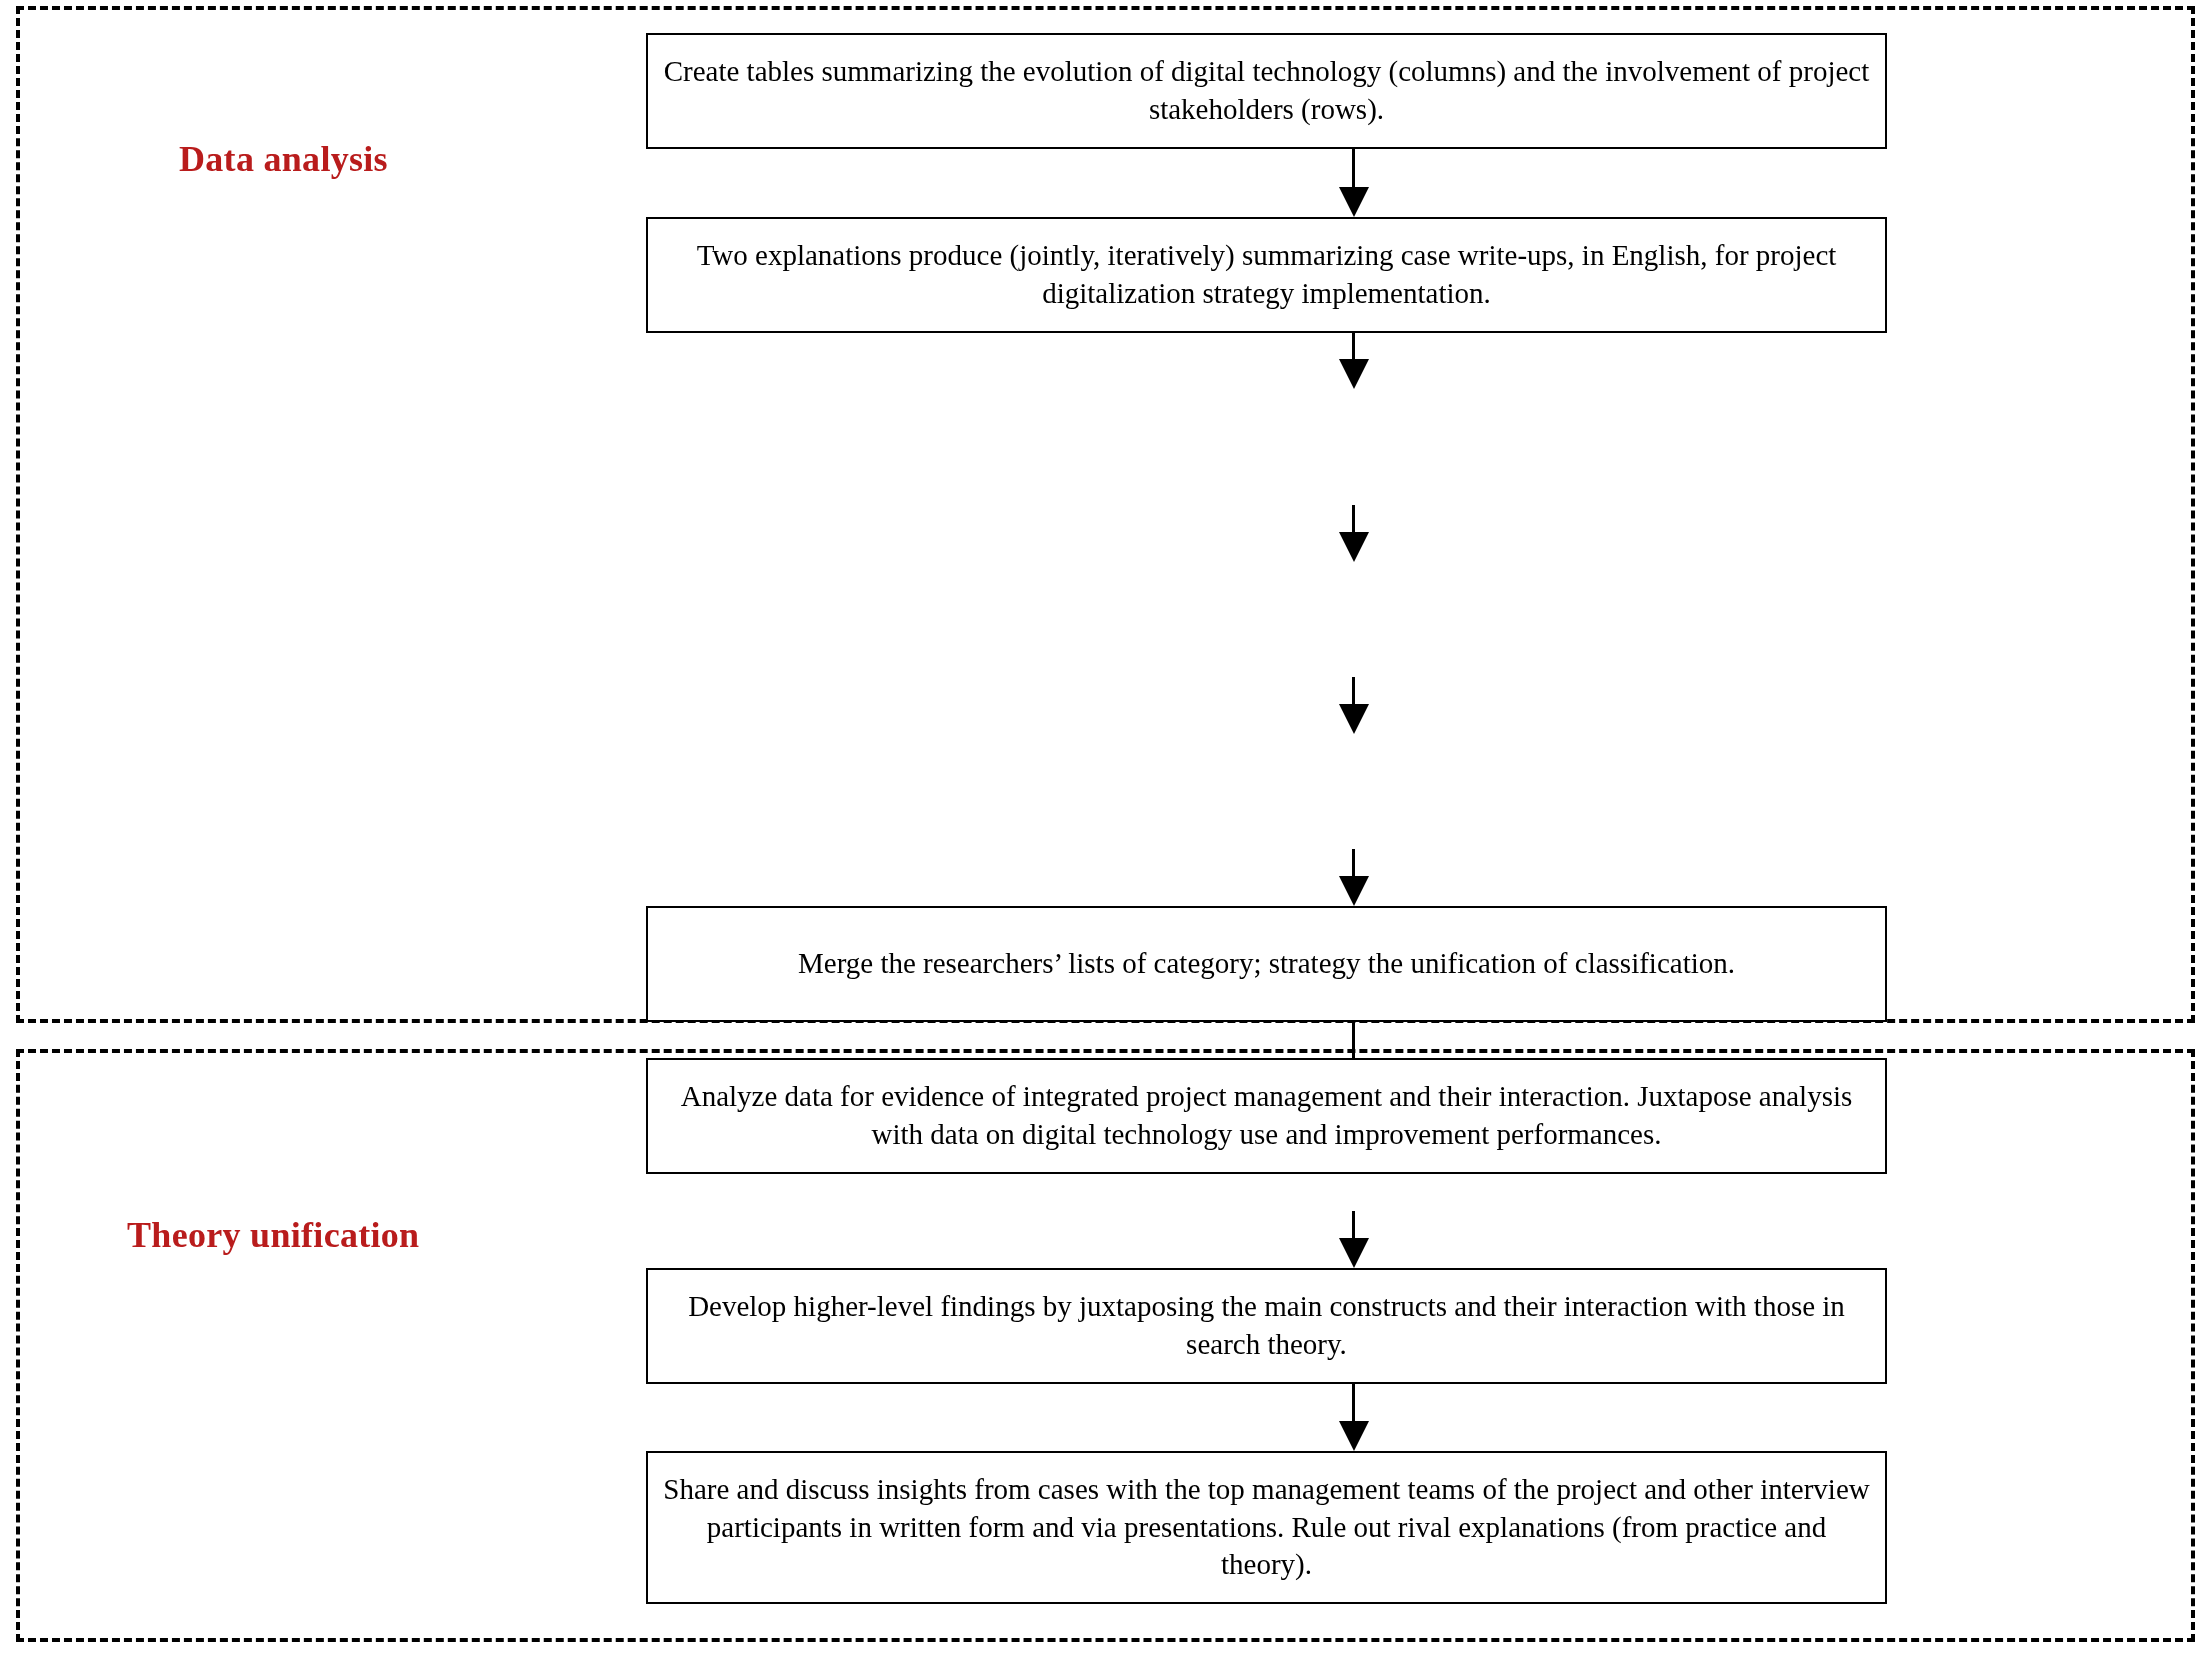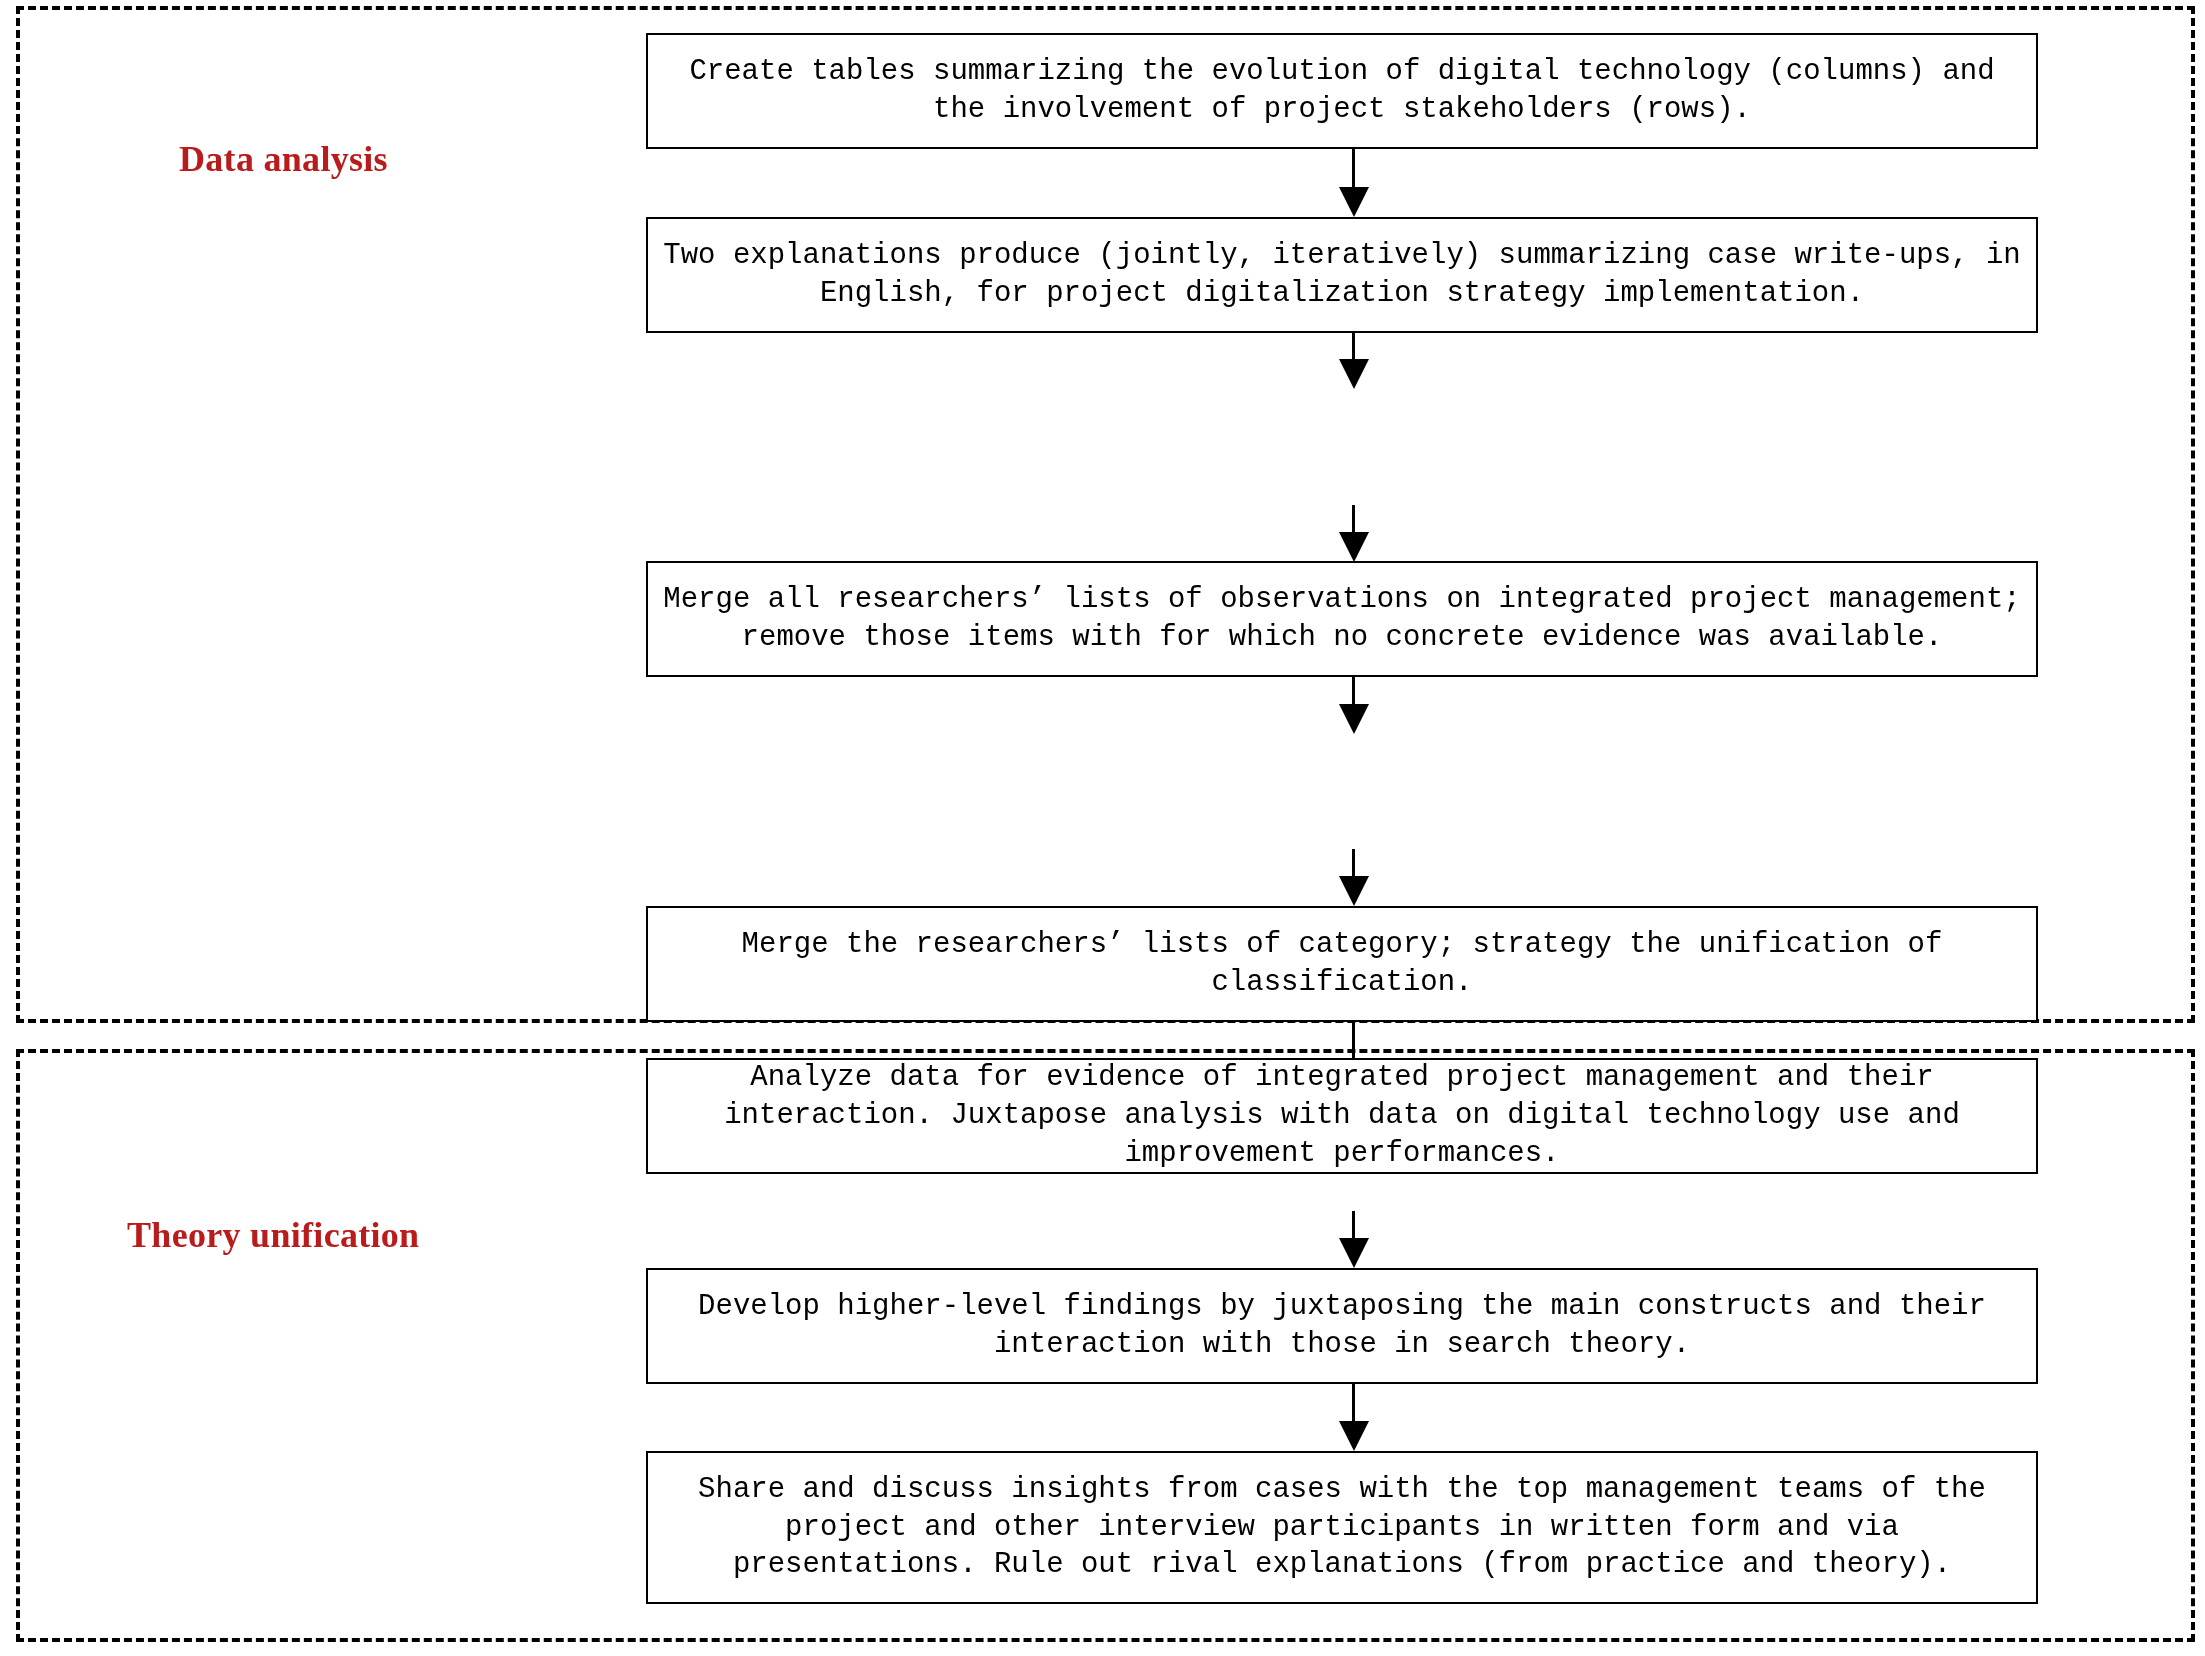--- a/index.html
+++ b/index.html
@@ -56,29 +56,28 @@
   #label-theory-development {
     left: 127px;
     top: 1214px;
     font-size: 36px;
   }
 
   
   .process-box {
     position: absolute;
     left: 646px;
-    width: 1392px;
+    width: 1241px;
     box-sizing: border-box;
     border: 2.9px solid #000000;
     background: #ffffff;
     display: flex;
     align-items: center;
     justify-content: center;
     padding: 3.5px 15px;
-    font-family: Liberation Mono, monospace;
   }
   .process-box .box-text {
     display: block;
     width: 100%;
     text-align: center;
     font-size: 29px;
     line-height: 1.30;
     color: #000000;
   }
 
@@ -135,23 +134,20 @@
     <span class="stem" style="height:26.6px;"></span>
     <span class="head"></span>
   </div>
 
 
   <div class="arrow" style="top:505px;height:57px;">
     <span class="stem" style="height:26.6px;"></span>
     <span class="head"></span>
   </div>
 
-  <div class="process-box" style="top:561px;height:116px;">
-    <span class="box-text">Merge all researchers’ lists of observations on integrated project management; remove those items with for which no concrete evidence was available.</span>
-  </div>
 
   <div class="arrow" style="top:677px;height:57px;">
     <span class="stem" style="height:26.6px;"></span>
     <span class="head"></span>
   </div>
 
 
   <div class="arrow" style="top:849px;height:57px;">
     <span class="stem" style="height:26.6px;"></span>
     <span class="head"></span>

